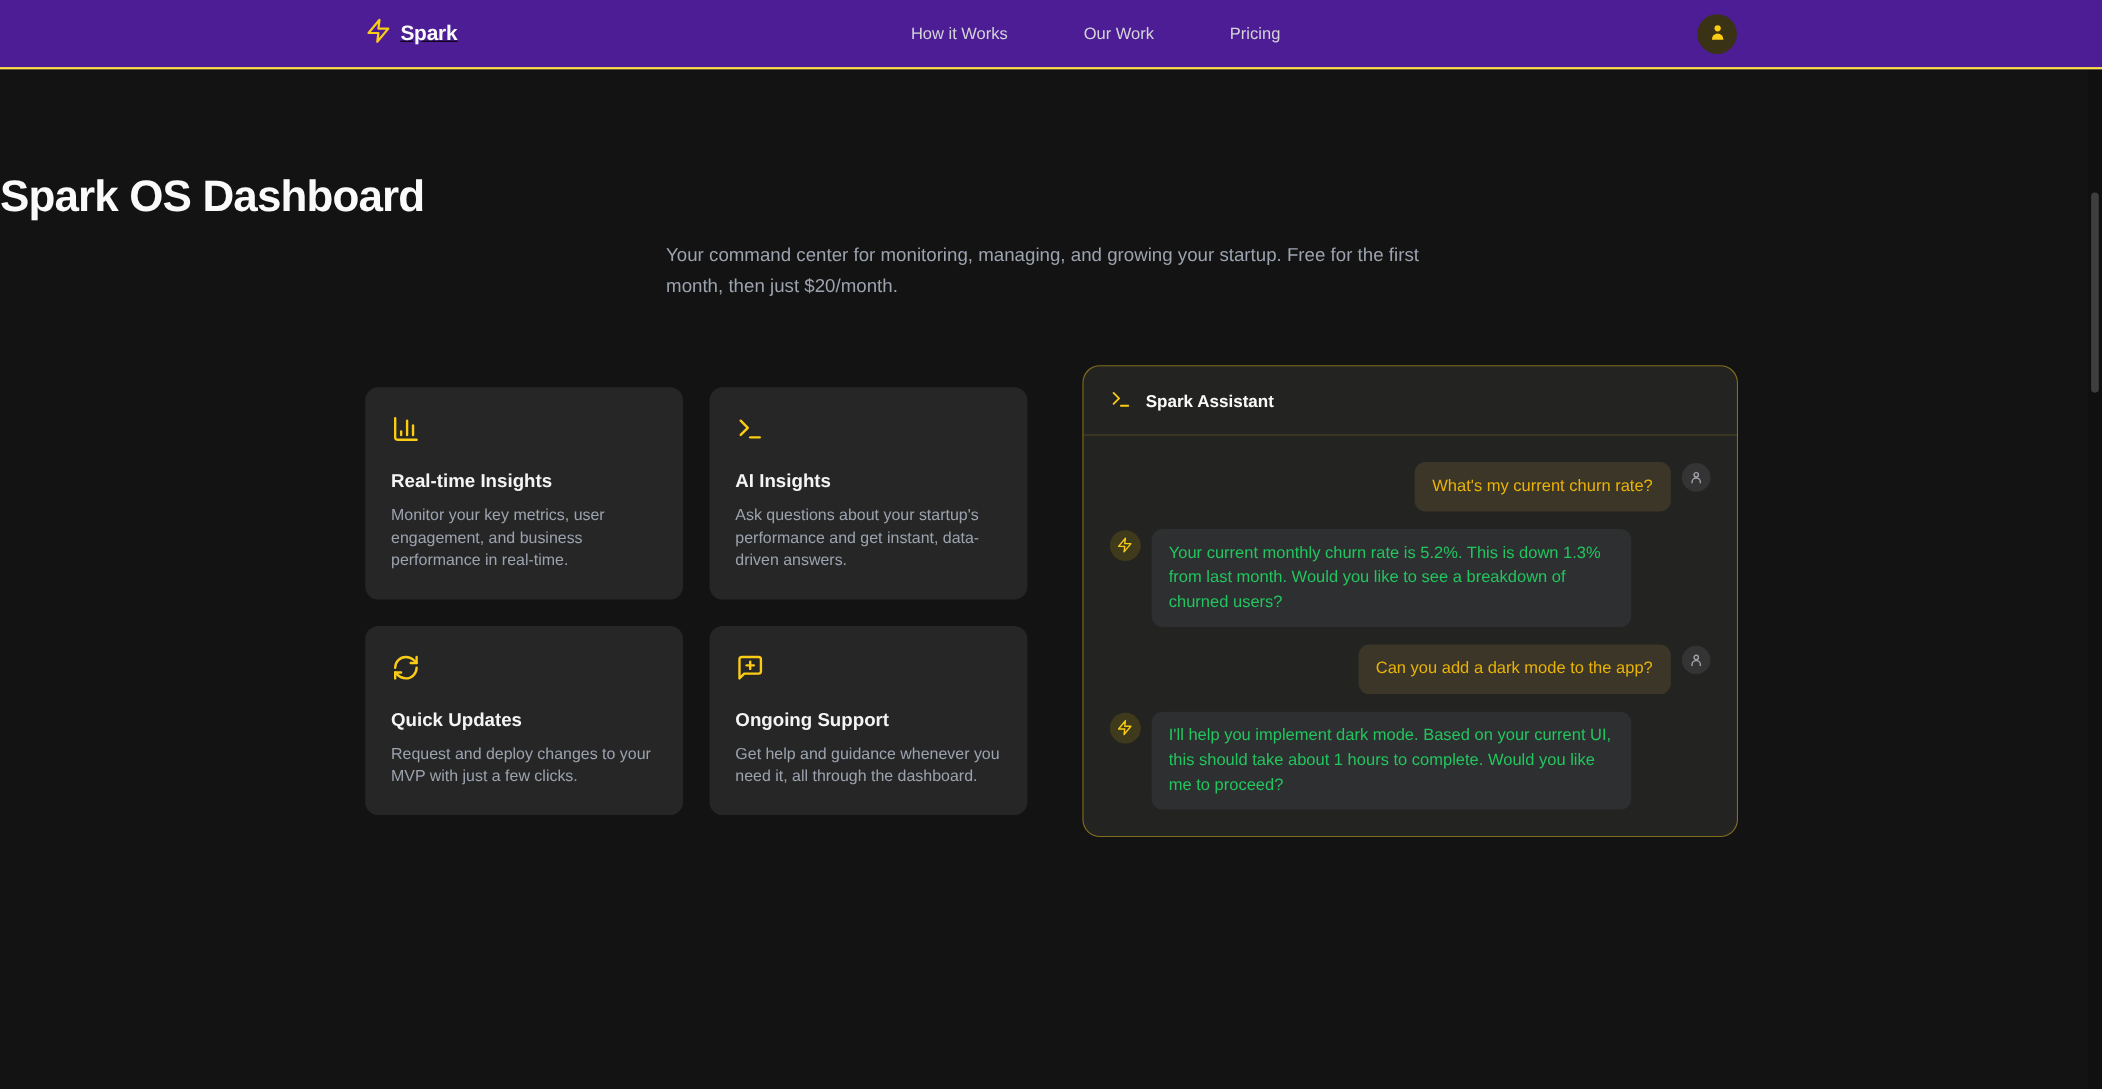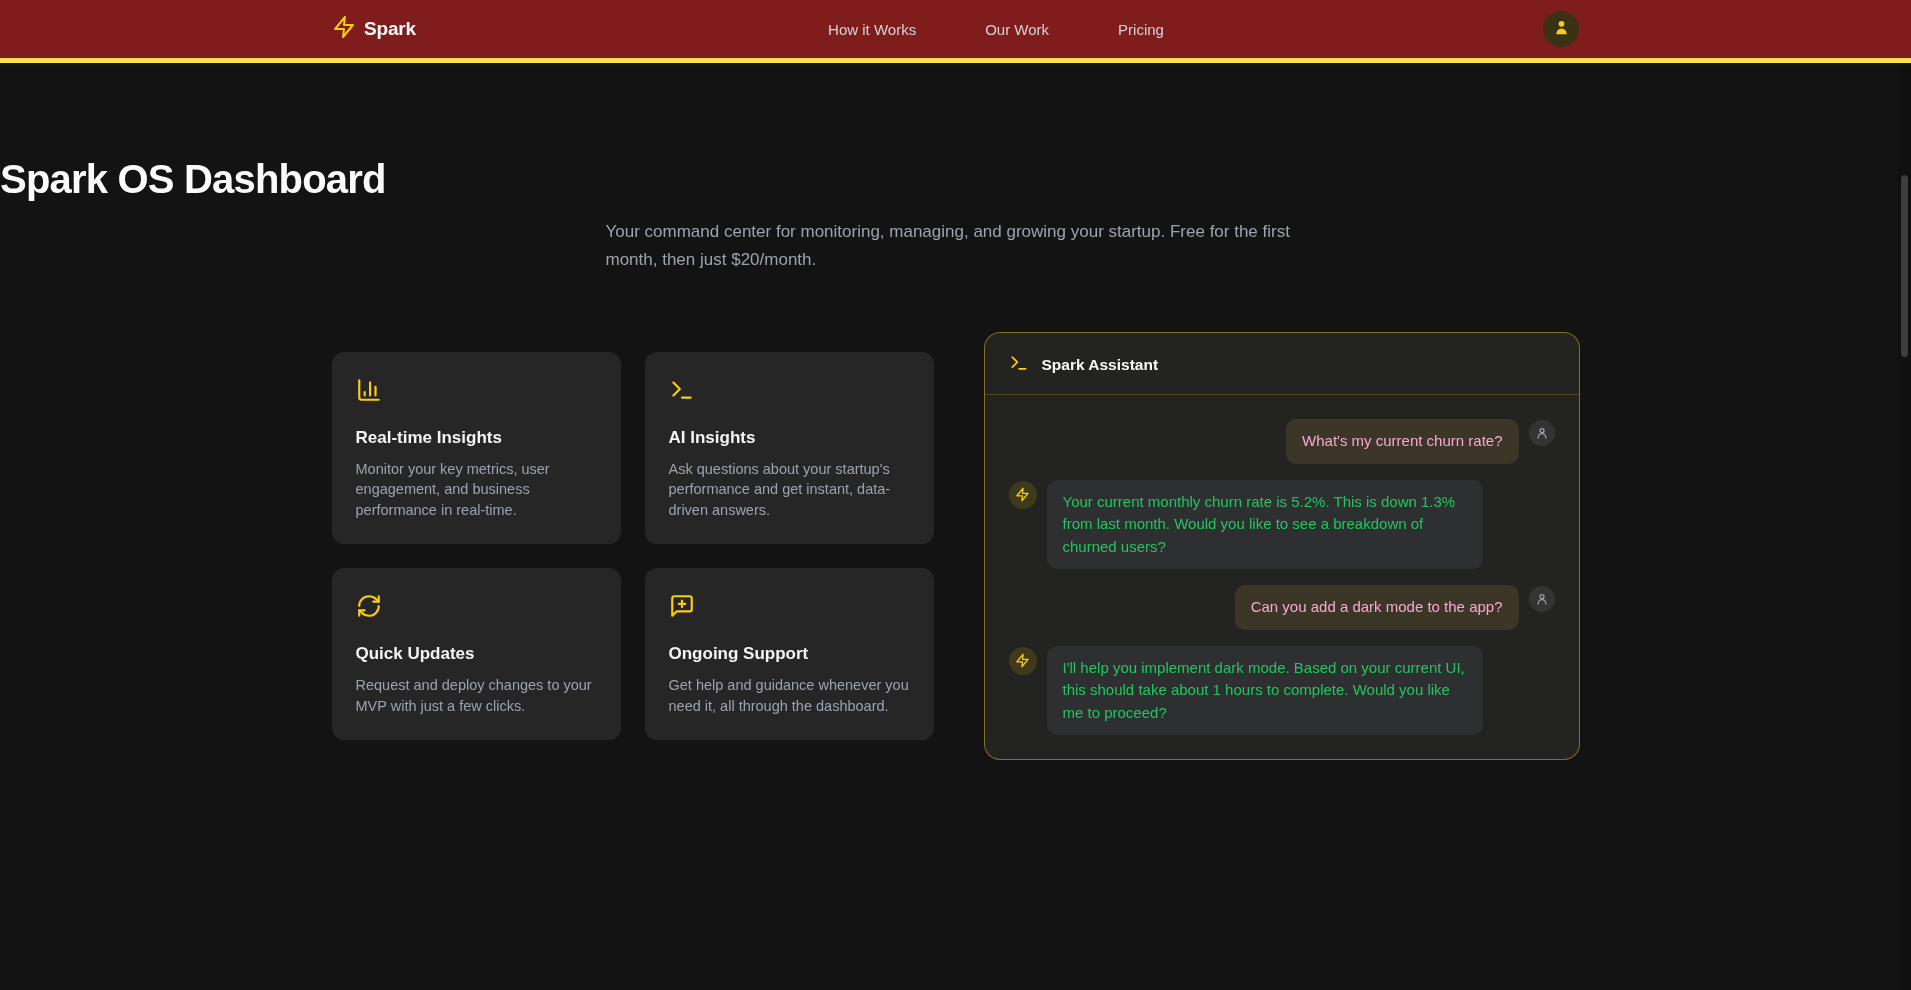--- a/index.html
+++ b/index.html
@@ -9,26 +9,27 @@
     background: #131313;
     font-family: "Liberation Sans", sans-serif;
     overflow: hidden;
     position: relative;
     -webkit-font-smoothing: antialiased;
   }
 
   
   .nav {
     height: 63px;
-    background: #7f1d1d;
-    border-bottom: 5px solid #fde047;
+    background: #4c1d95;
+    border-bottom: 2px solid #fde047;
     display: flex;
     align-items: center;
     padding: 0 332px;
     position: relative;
+    text-decoration: underline;
   }
   .brand { display: flex; align-items: center; gap: 8px; cursor: pointer; }
   .brand svg { width: 24px; height: 24px; }
   .brand-name { color: #fafafa; font-size: 19px; font-weight: 700; letter-spacing: -0.2px; }
   .nav-links {
     position: absolute; left: 50%; transform: translateX(-50%) translateX(23px);
     display: flex; gap: 34px;
   }
   .nav-link { color: #d4d4d8; font-size: 15px; cursor: pointer; margin-left: 35px; }
   .avatar-btn {
@@ -85,21 +86,21 @@
   }
   .chat-header svg { width: 20px; height: 20px; }
   .chat-title { color: #fafafa; font-size: 15.5px; font-weight: 700; }
   .chat-body { padding: 24px; display: flex; flex-direction: column; gap: 16px; }
   .msg { display: flex; align-items: flex-start; gap: 10px; }
   .msg.user { justify-content: flex-end; }
   .bubble {
     border-radius: 10px; padding: 11px 16px;
     font-size: 15px; line-height: 22.5px;
   }
-  .msg.user .bubble { background: #3b3627; color: #f9a8d4; }
+  .msg.user .bubble { background: #3b3627; color: #eab308; }
   .msg.bot  .bubble { background: #2e2f31; color: #22c55e; max-width: 436px; }
   .avatar {
     width: 26px; height: 26px; border-radius: 50%; flex-shrink: 0;
     display: flex; align-items: center; justify-content: center;
     margin-top: 1px;
   }
   .msg.user .avatar { background: #343434; }
   .msg.user .avatar svg { width: 14px; height: 14px; }
   .msg.bot .avatar { width: 28px; height: 28px; background: #403a1c; }
   .msg.bot .avatar svg { width: 15px; height: 15px; }

